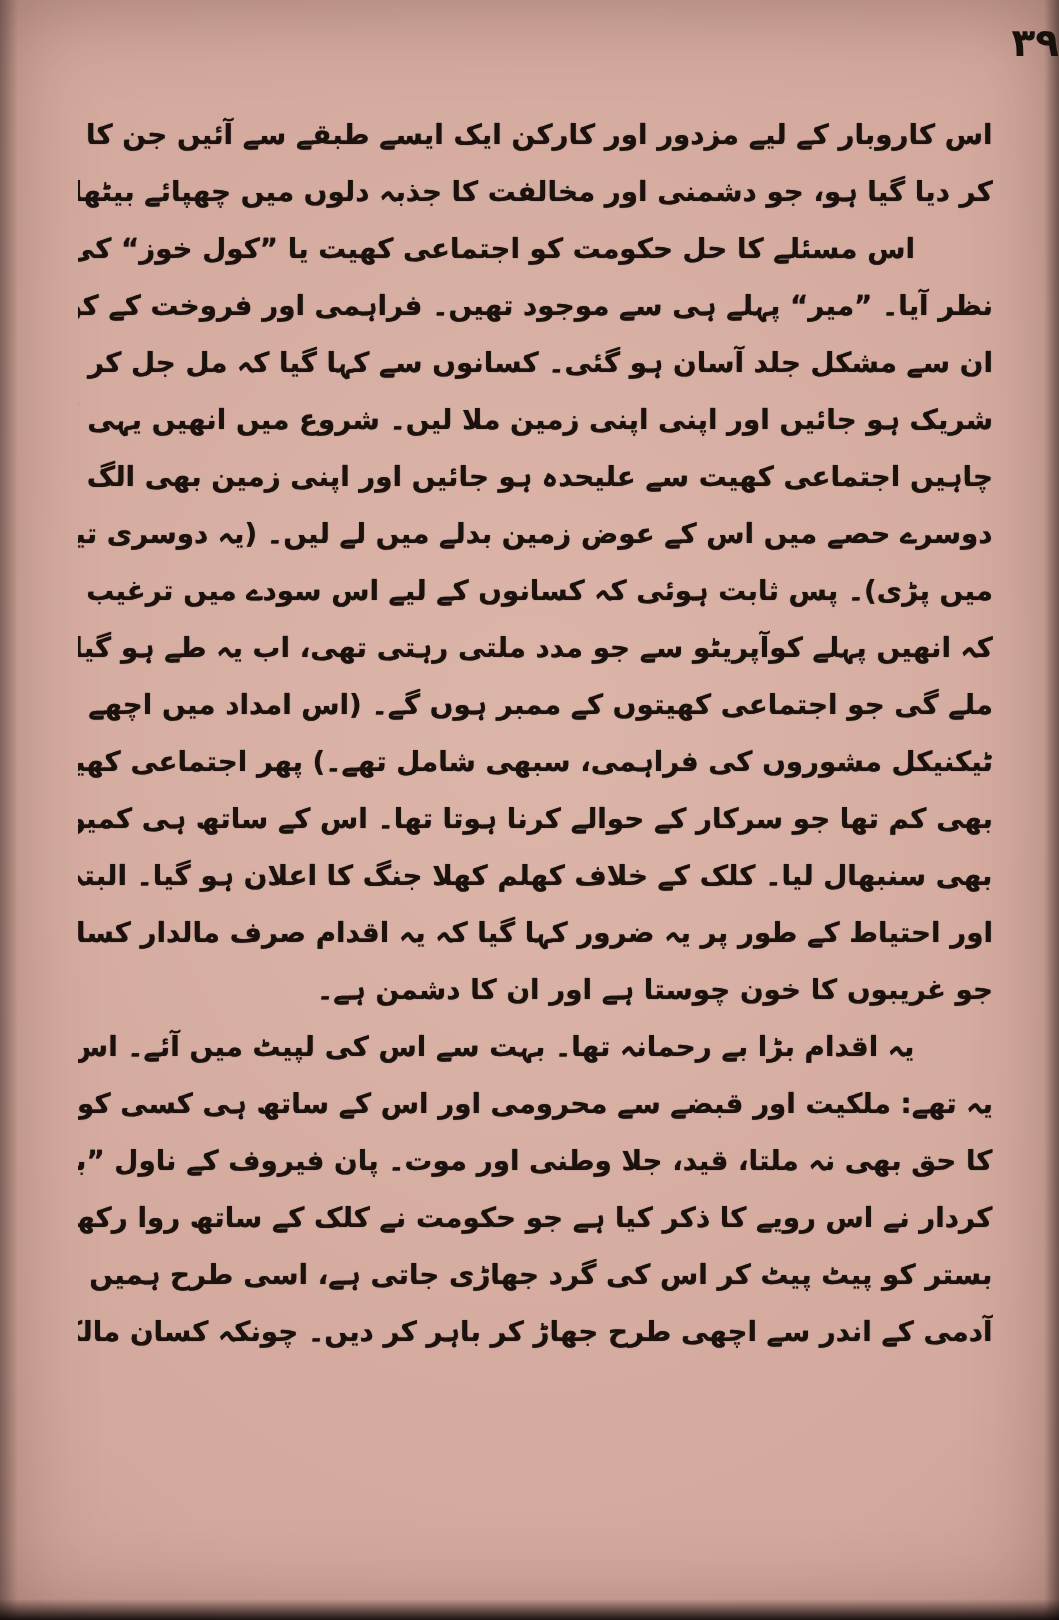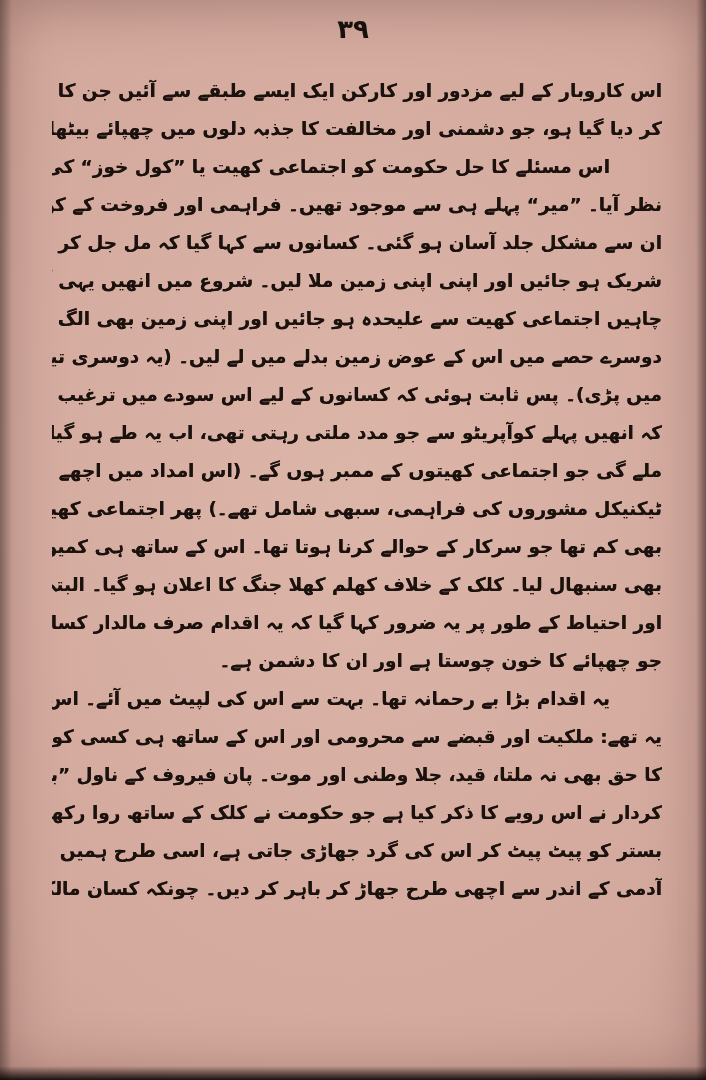--- a/index.html
+++ b/index.html
@@ -28,21 +28,21 @@
       linear-gradient(to top, rgba(10,5,5,0.9) 0px, rgba(10,5,5,0.0) 14px),
       linear-gradient(to left, rgba(20,10,8,0.45) 0px, rgba(20,10,8,0.0) 10px),
       linear-gradient(to right, rgba(20,10,8,0.35) 0px, rgba(20,10,8,0.0) 12px),
       radial-gradient(ellipse 140% 120% at 50% 40%, rgba(0,0,0,0) 70%, rgba(40,18,12,0.28) 100%);
   }
   .page-number {
     position: absolute;
     top: 14px;
     left: 0;
     right: 0;
-    text-align: center;
+    text-align: right;
     font-size: 26px;
     font-weight: bold;
     color: #17100c;
     letter-spacing: 2px;
   }
   .text-block {
     position: absolute;
     top: 72px;
     right: 44px;
     left: 52px;
@@ -85,21 +85,21 @@
       <div class="line">شریک ہو جائیں اور اپنی اپنی زمین ملا لیں۔ شروع میں انھیں یہی آزادی دی کہ جب</div>
       <div class="line">چاہیں اجتماعی کھیت سے علیحدہ ہو جائیں اور اپنی زمین بھی الگ کر لیں یا گاؤں کے</div>
       <div class="line">دوسرے حصے میں اس کے عوض زمین بدلے میں لے لیں۔ (یہ دوسری تیسری فیصلے کی شق بعد</div>
       <div class="line">میں پڑی)۔ پس ثابت ہوئی کہ کسانوں کے لیے اس سودے میں ترغیب کا پہلو یہ تھا</div>
       <div class="line">کہ انھیں پہلے کوآپریٹو سے جو مدد ملتی رہتی تھی، اب یہ طے ہو گیا تھا کہ یہ مدد انھیں کو</div>
       <div class="line">ملے گی جو اجتماعی کھیتوں کے ممبر ہوں گے۔ (اس امداد میں اچھے بیج ”کھاد“، ”مشینری“ اور</div>
       <div class="line">ٹیکنیکل مشوروں کی فراہمی، سبھی شامل تھے۔) پھر اجتماعی کھیتوں کے ذمے وہ کوٹا</div>
       <div class="line">بھی کم تھا جو سرکار کے حوالے کرنا ہوتا تھا۔ اس کے ساتھ ہی کمیونسٹوں نے دوسرا محاذ</div>
       <div class="line">بھی سنبھال لیا۔ کلک کے خلاف کھلم کھلا جنگ کا اعلان ہو گیا۔ البتہ پیش بندی</div>
       <div class="line">اور احتیاط کے طور پر یہ ضرور کہا گیا کہ یہ اقدام صرف مالدار کسانوں کے خلاف کیا گیا ہے</div>
-      <div class="line last">جو چھپائے کا خون چوستا ہے اور ان کا دشمن ہے۔</div>
+      <div class="line last">جو غریبوں کا خون چوستا ہے اور ان کا دشمن ہے۔</div>
     </div>
 
     <div class="para">
       <div class="line indent">یہ اقدام بڑا بے رحمانہ تھا۔ بہت سے اس کی لپیٹ میں آئے۔ اس کے کچھ پہلو</div>
       <div class="line">یہ تھے: ملکیت اور قبضے سے محرومی اور اس کے ساتھ ہی کسی کول خوز میں شامل رہنے</div>
       <div class="line">کا حق بھی نہ ملتا، قید، جلا وطنی اور موت۔ پان فیروف کے ناول ”برسکی“ میں ایک</div>
       <div class="line">کردار نے اس رویے کا ذکر کیا ہے جو حکومت نے کلک کے ساتھ روا رکھا تھا: جس طرح</div>
       <div class="line">بستر کو پیٹ پیٹ کر اس کی گرد جھاڑی جاتی ہے، اسی طرح ہمیں چاہیے کہ ملکیت کا تصور</div>
       <div class="line last">آدمی کے اندر سے اچھی طرح جھاڑ کر باہر کر دیں۔ چونکہ کسان مالک ہم سے سودے بازی</div>
     </div>

